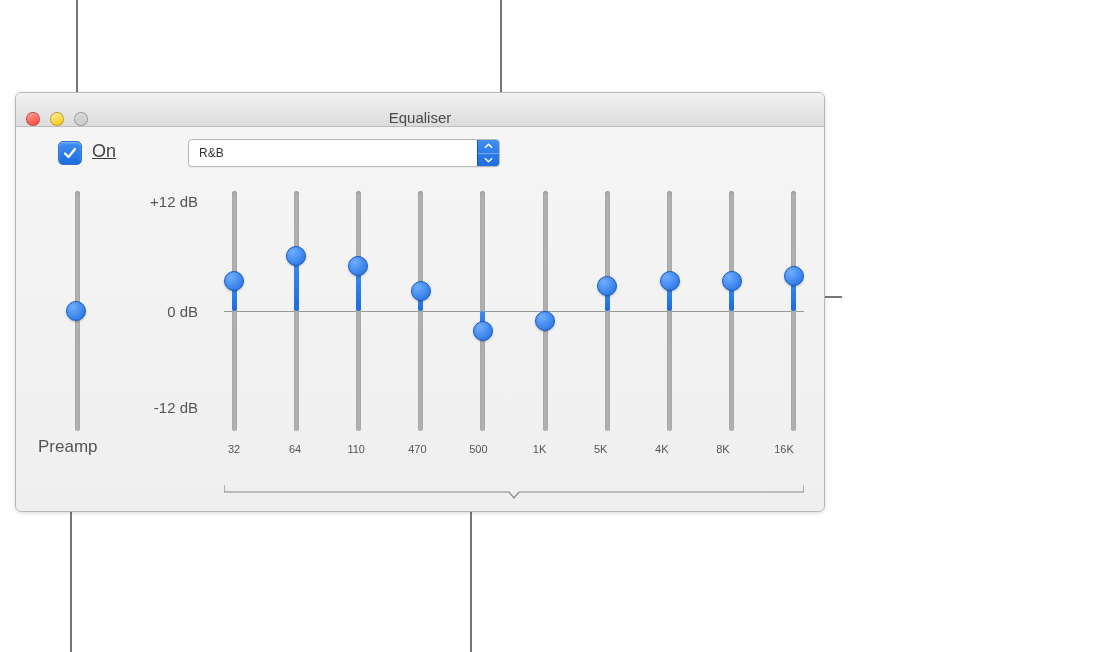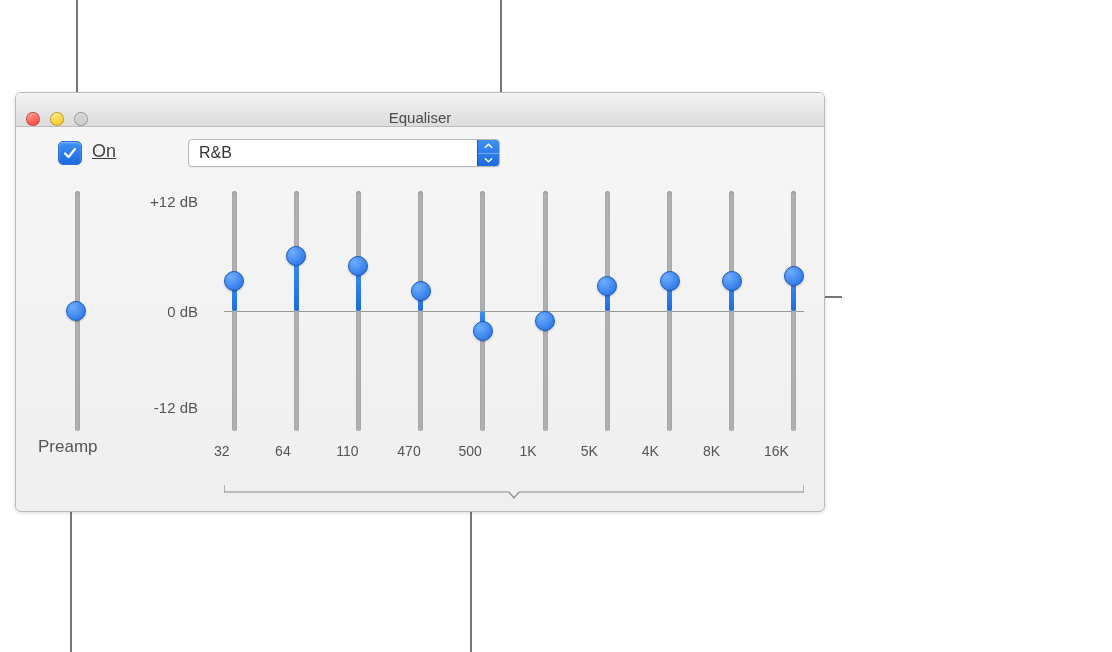--- a/index.html
+++ b/index.html
@@ -97,21 +97,21 @@
     height: 28px;
     background: #fff;
     border: 1px solid #b8b8b8;
     border-radius: 4px;
     display: flex;
     align-items: center;
     position: relative;
     box-shadow: 0 1px 1px rgba(0,0,0,0.05);
   }
   .preset-label {
-    font-size: 16px;
+    font-size: 12px;
     color: #333;
     padding-left: 10px;
     flex: 1;
   }
   .preset-stepper {
     width: 22px;
     height: 100%;
     background: linear-gradient(#3f8ff2,#1c6be0);
     border-left: 1px solid #1958b3;
     border-top-right-radius: 3px;
@@ -202,21 +202,22 @@
     position: absolute;
     left: 208px;
     top: 268px;
     width: 580px;
     display: flex;
     justify-content: space-between;
   }
   .band-labels span {
     width: 40px;
     margin-left: -10px;
-    font-size: 14px;
+    text-align: center;
+    font-size: 11px;
     color: #555;
   }
 
   .preamp-col {
     position: absolute;
     left: 50px;
     top: 16px;
     width: 22px;
     height: 240px;
   }

